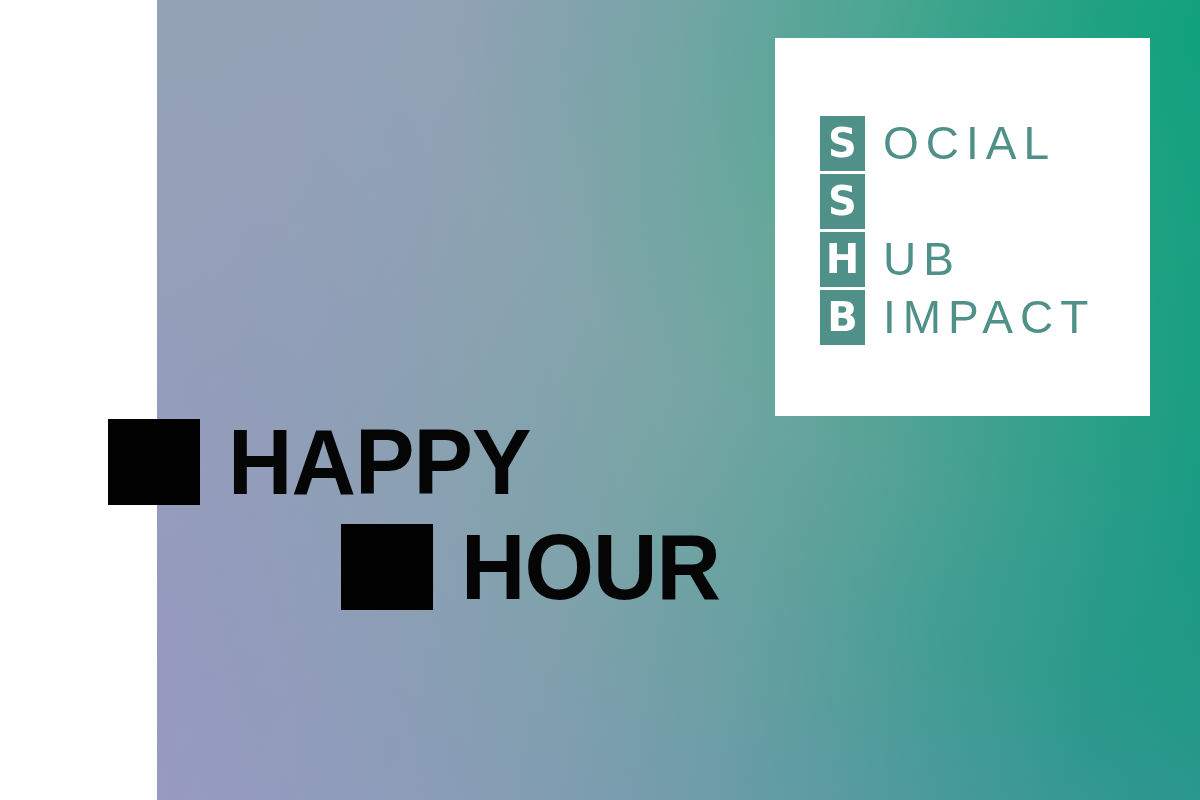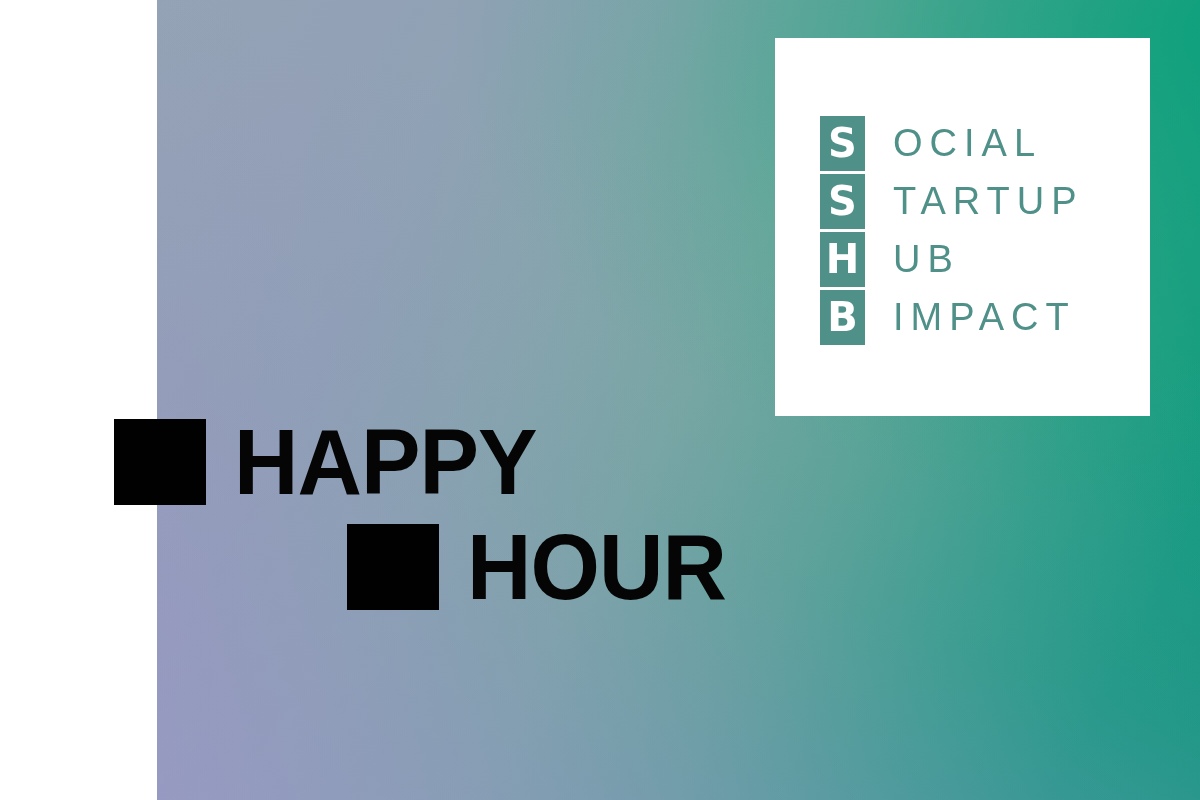--- a/index.html
+++ b/index.html
@@ -104,34 +104,34 @@
     background: #4f9089;
     color: #ffffff;
     font-family: "DejaVu Sans", sans-serif;
     font-weight: bold;
     font-size: 40px;
     line-height: 55px;
     text-align: center;
     flex: 0 0 auto;
   }
   .logo-word {
-    margin-left: 28px;
+    margin-left: 18px;
     color: #4f9089;
     font-family: "Liberation Sans", sans-serif;
     font-weight: 300;
-    font-size: 38px;
+    font-size: 46px;
     line-height: 55px;
     letter-spacing: 7px;
     white-space: nowrap;
   }
 
   
   .headline {
     position: absolute;
-    left: 114px;
+    left: 108px;
     top: 419px;
     width: 620px;
     height: 300px;
   }
   .hl-line {
     position: relative;
     height: 86px;
     margin-bottom: 19px;
     display: flex;
     align-items: center;
@@ -170,21 +170,20 @@
   <div class="logo-card">
     <div class="logo-rows">
 
       <div class="logo-row">
         <div class="logo-block">S</div>
         <div class="logo-word">OCIAL</div>
       </div>
 
       <div class="logo-row">
         <div class="logo-block">S</div>
-        <div class="logo-word">TARTUP</div>
       </div>
 
       <div class="logo-row">
         <div class="logo-block">H</div>
         <div class="logo-word">UB</div>
       </div>
 
       <div class="logo-row">
         <div class="logo-block">B</div>
         <div class="logo-word">IMPACT</div>

